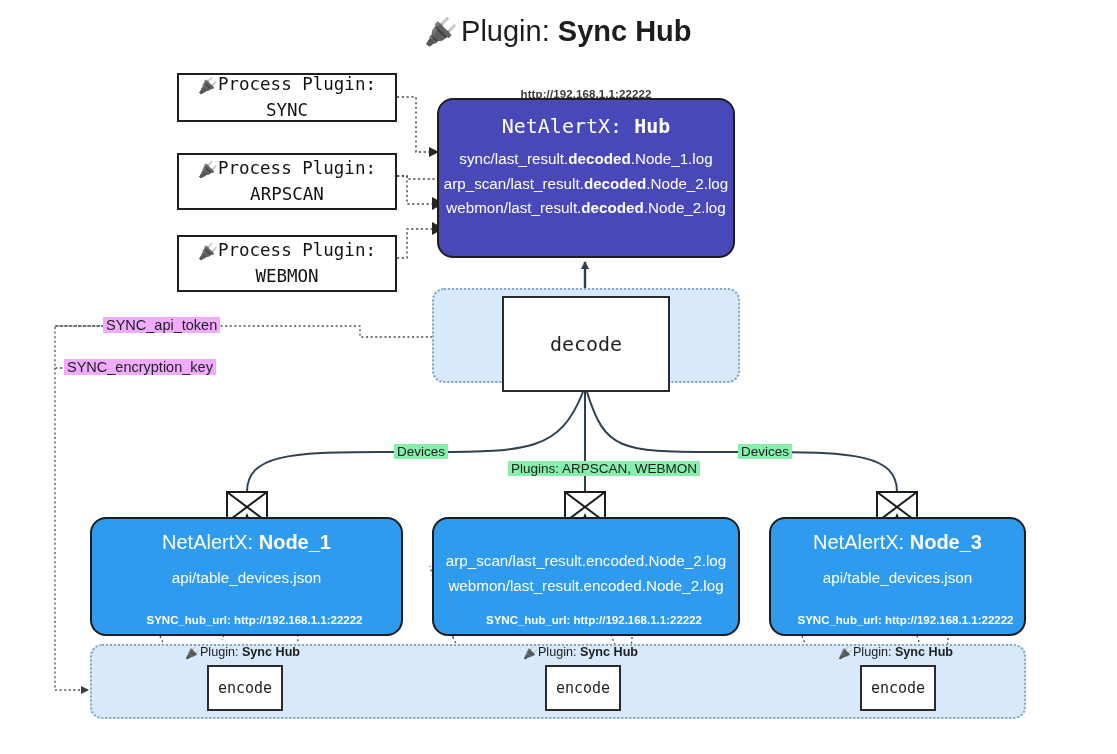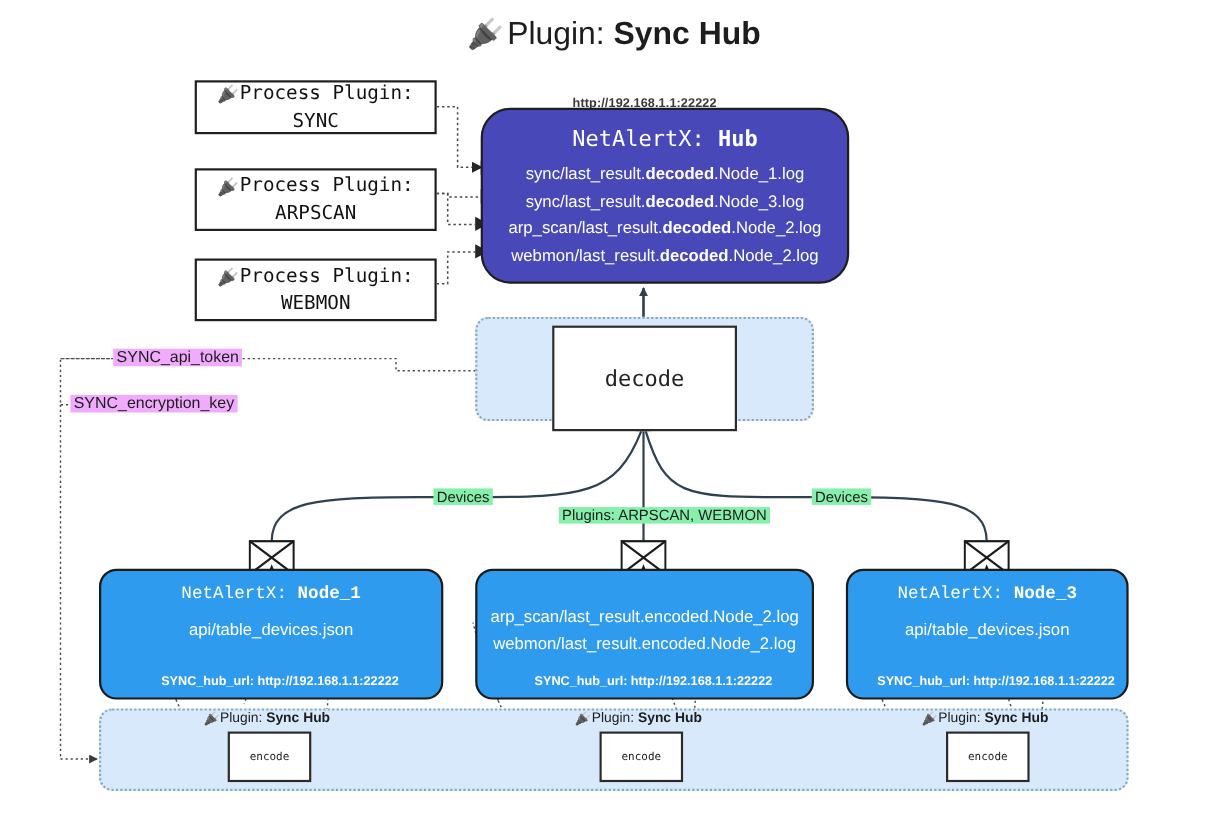--- a/index.html
+++ b/index.html
@@ -106,21 +106,21 @@
   .white-box {
     background: #ffffff;
     border: 2px solid #2b2b2b;
     display: flex;
     align-items: center;
     justify-content: center;
     color: #222222;
     font-family: "DejaVu Sans Mono", "Liberation Mono", monospace;
   }
   #decode-box { font-size: 20px; }
-  .encode-box { font-size: 10px; }
+  .encode-box { font-size: 15px; }
 
   .plugin-cap {
     position: absolute;
     font-size: 12.6px;
     color: #1d1d1d;
     white-space: nowrap;
   }
   .plugin-cap .pc-plug { display: inline-block; transform: scaleX(-1); font-size: 12px; vertical-align: -1px; }
   .plugin-cap b { font-weight: 700; }
 
@@ -130,22 +130,22 @@
     border: 2px solid #1b1b1b;
     border-radius: 16px;
     color: #ffffff;
     display: flex;
     flex-direction: column;
     align-items: center;
     padding-top: 12px;
     box-sizing: border-box;
   }
   .node-title {
-    font-family: Liberation Mono, monospace;
-    font-size: 16px;
+    font-family: Liberation Sans, sans-serif;
+    font-size: 20px;
     white-space: nowrap;
     color: #ffffff;
   }
   .node-title b { font-weight: 700; }
   .node-line {
     font-size: 15.2px;
     white-space: nowrap;
     color: #ffffff;
     line-height: 1.62;
   }
@@ -271,29 +271,26 @@
 
   <div class="node-abs proc-box" style="left:177px; top:235px; width:220px; height:57px;">
     <span class="proc-row1">
       <span class="pb-plug">🔌</span><span>Process Plugin:</span>
     </span>
     <span class="proc-row2">WEBMON</span>
   </div>
 
   <div id="hub-url" style="left:431px; top:88px; width:310px; text-align:center;">http://192.168.1.1:22222</div>
 
-  <div class="node-abs" id="hub" style="left:437px; top:98px; width:335px; height:160px;border-radius:27px;">
+  <div class="node-abs" id="hub" style="left:437px; top:98px; width:298px; height:160px;">
     <div class="hub-title">
       <span>NetAlertX: </span><b>Hub</b>
     </div>
     <div class="hub-line">
       <span>sync/last_result.</span><b>decoded</b><span>.Node_1.log</span>
-    </div>
-    <div class="hub-line">
-      <span>sync/last_result.</span><b>decoded</b><span>.Node_3.log</span>
     </div>
     <div class="hub-line">
       <span>arp_scan/last_result.</span><b>decoded</b><span>.Node_2.log</span>
     </div>
     <div class="hub-line">
       <span>webmon/last_result.</span><b>decoded</b><span>.Node_2.log</span>
     </div>
   </div>
 
   <div class="node-abs blue-zone" style="left:432px; top:288px; width:308px; height:95px;"></div>

